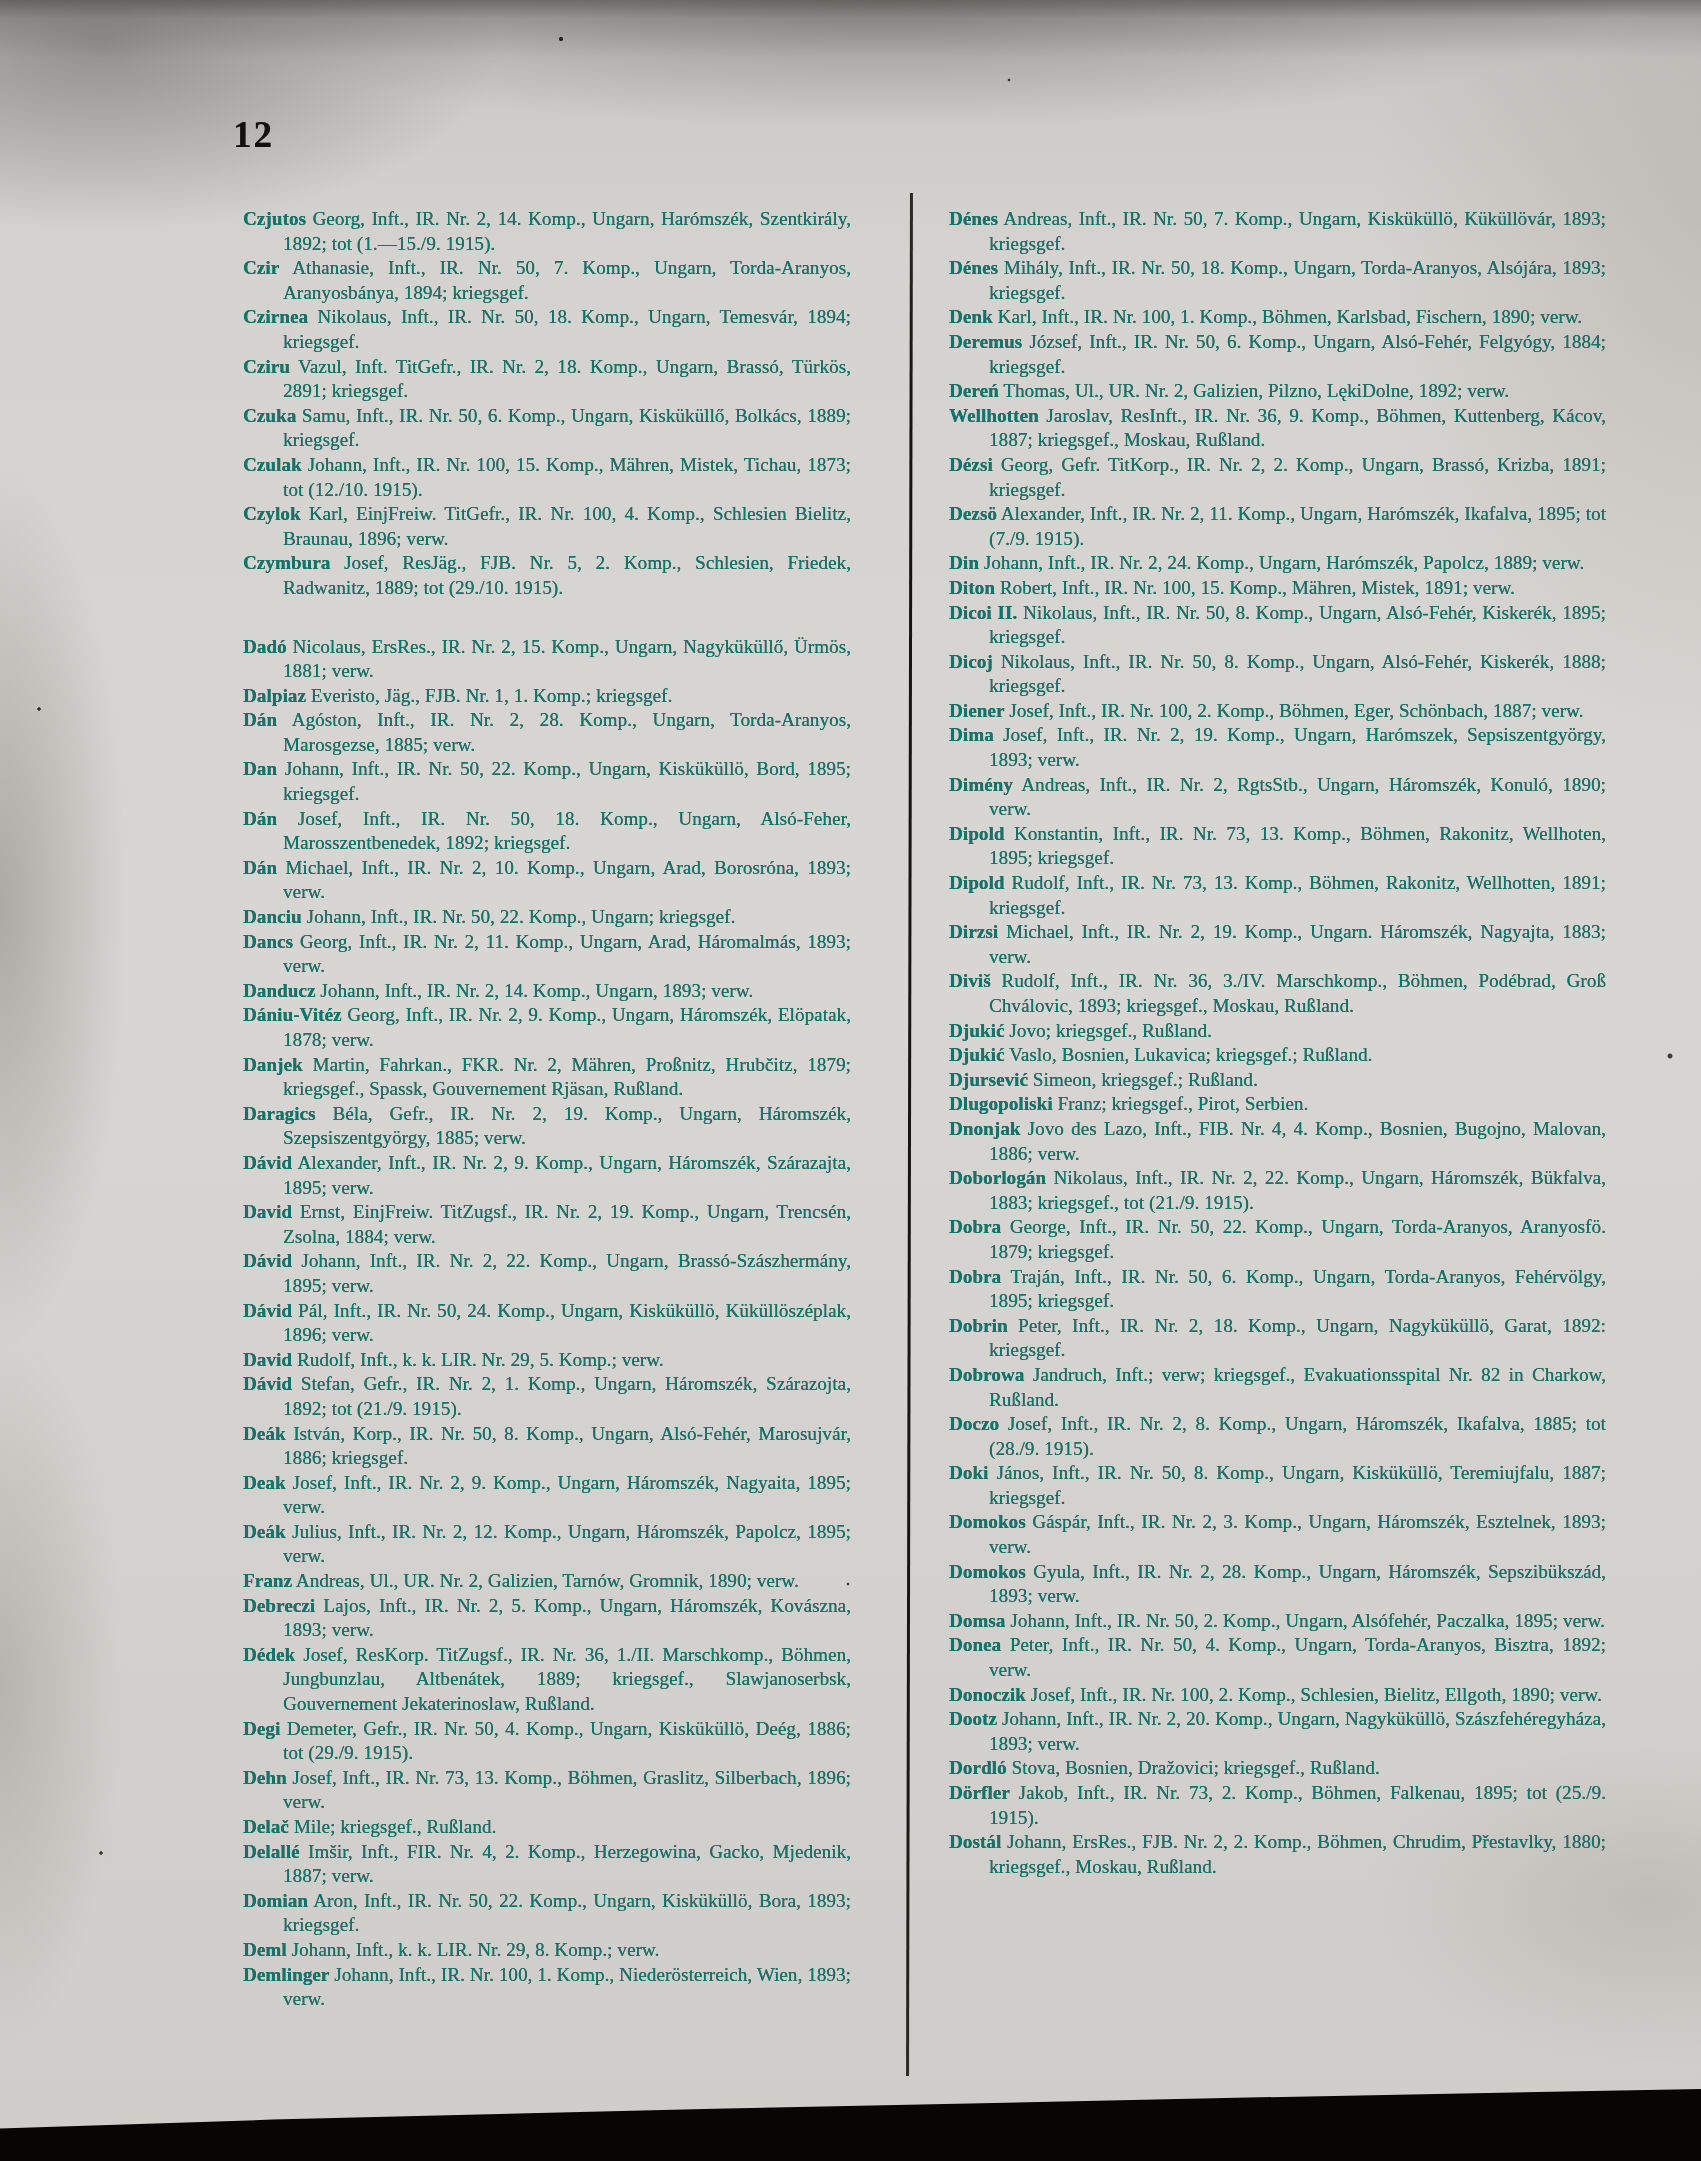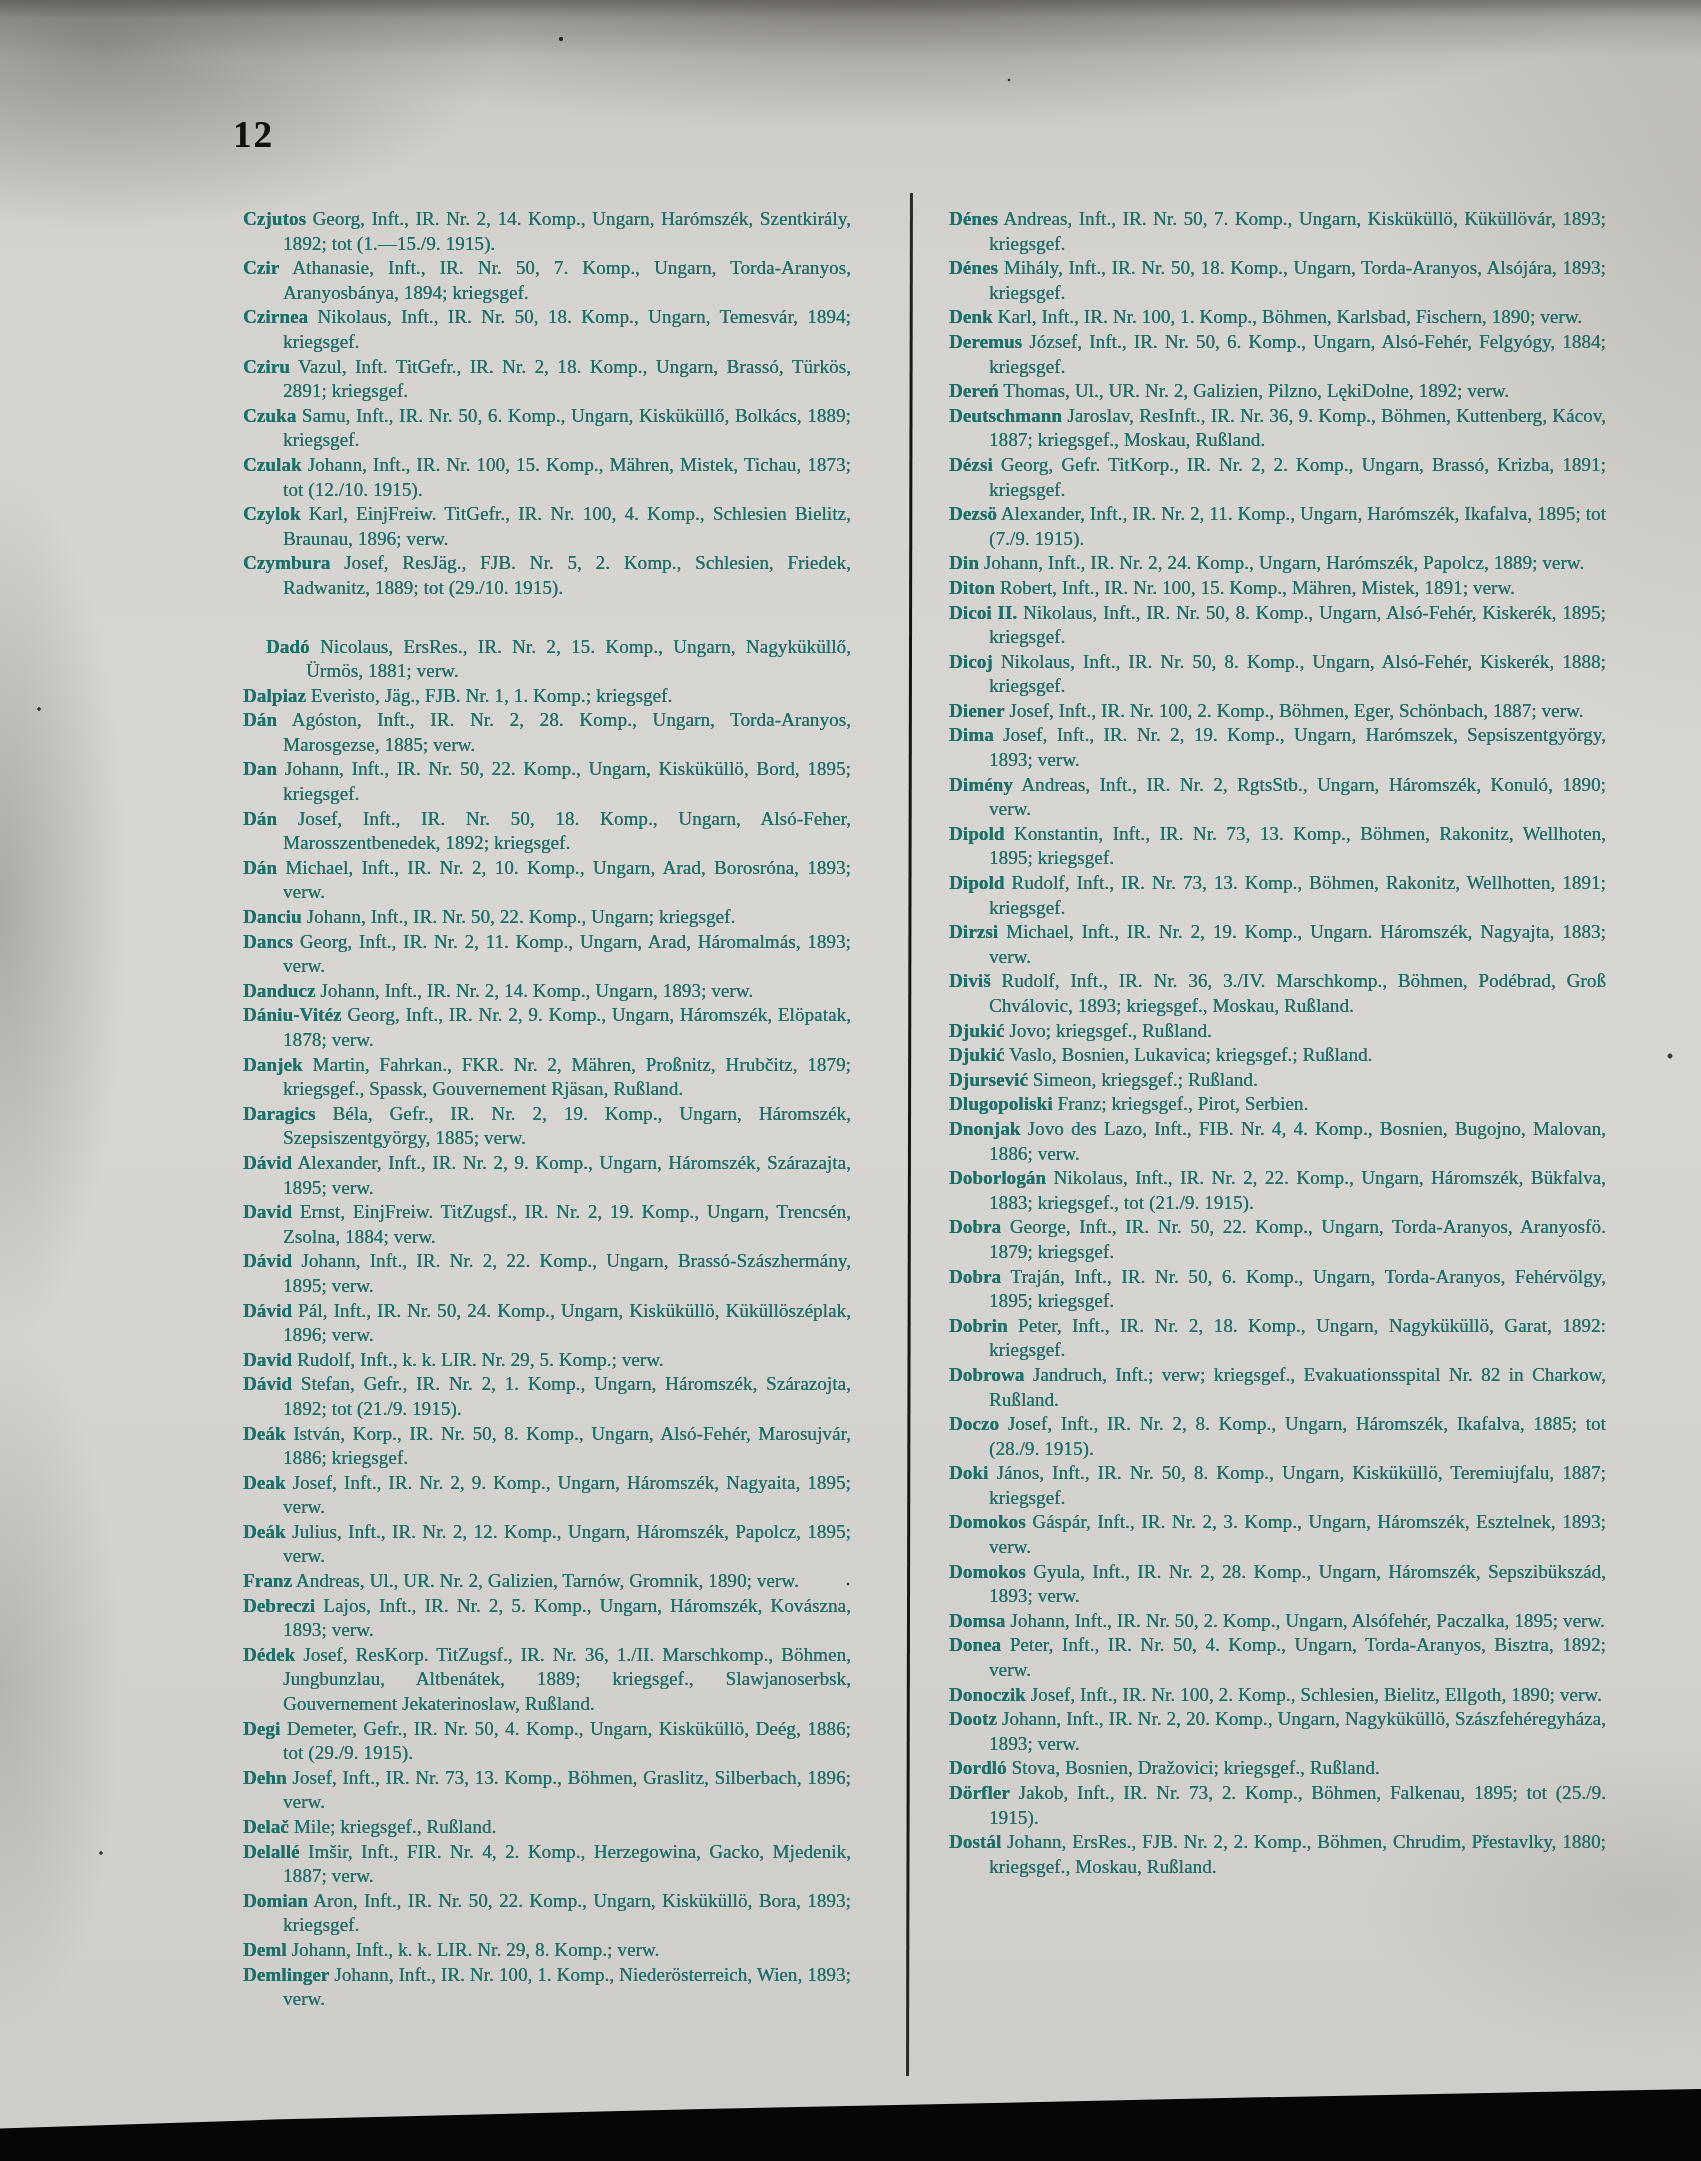--- a/index.html
+++ b/index.html
@@ -42,21 +42,21 @@
   }
   .col{
     position:absolute;top:207px;
     font-size:19px;line-height:24.6px;color:#0f766e;
     text-align:justify;letter-spacing:0.1px;
     text-shadow:0.2px 0.2px 0.4px rgba(30,25,20,.72);
   }
   .col-left{left:243px;width:608px;}
   .col-right{left:949px;width:657px;}
   .entry{margin:0;padding-left:40px;text-indent:-40px;}
-  .entry.section-break{margin-top:34px;margin-left:23px;}
+  .entry.section-break{margin-top:34px;}
   .surname{font-weight:bold;}
   .bottom-edge{
     position:absolute;left:0;right:0;bottom:0;height:90px;background:#070605;
     clip-path:polygon(0 64%, 16% 54%, 42% 42%, 72% 30%, 100% 20%, 100% 100%, 0 100%);
   }
 </style>
 </head>
 <body>
 
 <div class="page">
@@ -153,21 +153,21 @@
       <p class="entry"><b class="surname">Dénes</b> <span class="details">Andreas, Inft., IR. Nr. 50, 7. Komp., Ungarn, Kisküküllö, Küküllövár, 1893; kriegsgef.</span></p>
 
       <p class="entry"><b class="surname">Dénes</b> <span class="details">Mihály, Inft., IR. Nr. 50, 18. Komp., Ungarn, Torda-Aranyos, Alsójára, 1893; kriegsgef.</span></p>
 
       <p class="entry"><b class="surname">Denk</b> <span class="details">Karl, Inft., IR. Nr. 100, 1. Komp., Böhmen, Karlsbad, Fischern, 1890; verw.</span></p>
 
       <p class="entry"><b class="surname">Deremus</b> <span class="details">József, Inft., IR. Nr. 50, 6. Komp., Ungarn, Alsó-Fehér, Felgyógy, 1884; kriegsgef.</span></p>
 
       <p class="entry"><b class="surname">Dereń</b> <span class="details">Thomas, Ul., UR. Nr. 2, Galizien, Pilzno, LękiDolne, 1892; verw.</span></p>
 
-      <p class="entry"><b class="surname">Deutschmann</b> <span class="details">Jaroslav, ResInft., IR. Nr. 36, 9. Komp., Böhmen, Kuttenberg, Kácov, 1887; kriegsgef., Moskau, Rußland.</span></p>
+      <p class="entry"><b class="surname">Wellhotten</b> <span class="details">Jaroslav, ResInft., IR. Nr. 36, 9. Komp., Böhmen, Kuttenberg, Kácov, 1887; kriegsgef., Moskau, Rußland.</span></p>
 
       <p class="entry"><b class="surname">Dézsi</b> <span class="details">Georg, Gefr. TitKorp., IR. Nr. 2, 2. Komp., Ungarn, Brassó, Krizba, 1891; kriegsgef.</span></p>
 
       <p class="entry"><b class="surname">Dezsö</b> <span class="details">Alexander, Inft., IR. Nr. 2, 11. Komp., Ungarn, Harómszék, Ikafalva, 1895; tot (7./9. 1915).</span></p>
 
       <p class="entry"><b class="surname">Din</b> <span class="details">Johann, Inft., IR. Nr. 2, 24. Komp., Ungarn, Harómszék, Papolcz, 1889; verw.</span></p>
 
       <p class="entry"><b class="surname">Diton</b> <span class="details">Robert, Inft., IR. Nr. 100, 15. Komp., Mähren, Mistek, 1891; verw.</span></p>
 
       <p class="entry"><b class="surname">Dicoi II.</b> <span class="details">Nikolaus, Inft., IR. Nr. 50, 8. Komp., Ungarn, Alsó-Fehér, Kiskerék, 1895; kriegsgef.</span></p>

